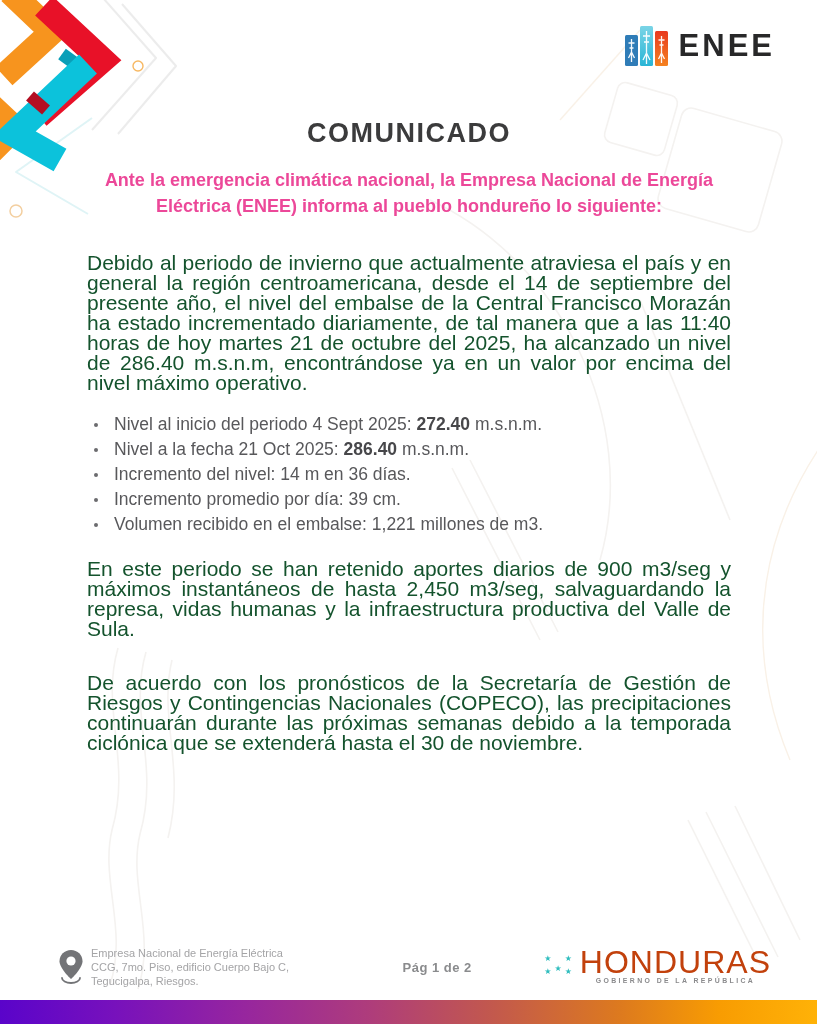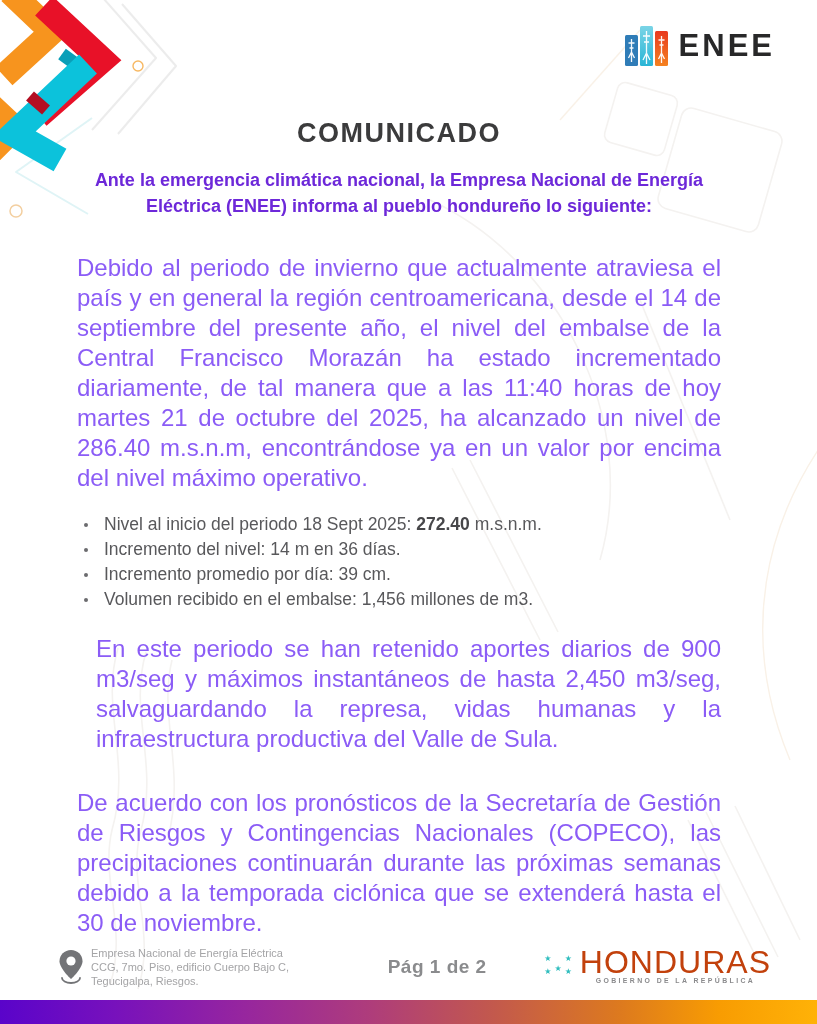--- a/index.html
+++ b/index.html
@@ -23,70 +23,70 @@
     position:absolute; top:26px; right:42px;
     display:flex; align-items:center; gap:10px;
   }
   .enee-wordmark {
     font-size:31px; font-weight:800; letter-spacing:3px;
     color:#282829;
   }
 
   
   .content {
-    position:absolute; left:77px; top:118px; width:644px;
+    position:absolute; left:87px; top:118px; width:644px;
   }
   .doc-title {
     text-align:center;
     font-size:27px; font-weight:800; letter-spacing:1.5px;
     color:#3B3B3C;
     margin-bottom:18px;
   }
   .doc-headline {
     text-align:center;
     font-size:18px; line-height:26px; font-weight:bold;
-    color:#6d28d9;
+    color:#ec4899;
     margin-bottom:34px;
   }
   .content p {
-    font-size:24px; line-height:30px;
+    font-size:21px; line-height:20px;
     text-align:justify;
-    color:#8b5cf6;
+    color:#14532d;
     margin-bottom:19px;
   }
   .bullet-list {
     list-style:none;
     margin:3px 0 22px 0;
   }
   .bullet-list li {
     position:relative;
     padding-left:27px;
     font-size:17.5px; line-height:25px;
     color:#58585B;
     text-align:left;
   }
   .bullet-list li::before {
     content:"";
     position:absolute; left:7px; top:11px;
     width:4px; height:4px; border-radius:50%;
     background:#6b6b6e;
   }
   .bullet-list li strong { font-weight:800; color:#47474a; }
-  .para-3 { margin-bottom:34px !important;margin-left:19px; }
+  .para-3 { margin-bottom:34px !important; }
 
   
   .footer {
     position:absolute; left:0; right:0; bottom:36px;
     padding:0 46px 0 58px;
     display:flex; align-items:center; justify-content:space-between;
   }
   .address-block { display:flex; align-items:center; gap:7px; width:300px; }
   .address-lines { font-size:11px; line-height:14px; color:#A4A4A6; }
   .page-indicator {
-    font-size:19px; font-weight:bold; color:#8A8B8D; letter-spacing:.5px;
+    font-size:13px; font-weight:bold; color:#8A8B8D; letter-spacing:.5px;
     transform:translateX(-14px);
   }
   .honduras-logo { display:flex; align-items:flex-start; gap:8px; }
   .honduras-stars {
     display:flex; gap:3px; margin-top:5px;
     color:#2FBDBE; font-size:8px; line-height:8px;
   }
   .star-col { display:flex; flex-direction:column; gap:5px; }
   .star-col.mid { justify-content:center; padding-top:6px; }
   .honduras-text { display:flex; flex-direction:column; align-items:center; }
@@ -175,24 +175,25 @@
 
   <div class="content">
     <h1 class="doc-title">COMUNICADO</h1>
 
     <div class="doc-headline">Ante la emergencia climática nacional, la Empresa Nacional de Energía Eléctrica (ENEE) informa al pueblo hondureño lo siguiente:</div>
 
     <p>Debido al periodo de invierno que actualmente atraviesa el país y en general la región centroamericana, desde el 14 de septiembre del presente año, el nivel del embalse de la Central Francisco Morazán ha estado incrementado diariamente, de tal manera que a las 11:40 horas de hoy martes 21 de octubre del 2025, ha alcanzado un nivel de 286.40 m.s.n.m, encontrándose ya en un valor por encima del nivel máximo operativo.</p>
 
 
     <ul class="bullet-list">
-        <li><span>Nivel al inicio del periodo 18 Sept 2025: </span><strong>272.40</strong><span> m.s.n.m.</span></li>
+        <li><span>Nivel al inicio del periodo 4 Sept 2025: </span><strong>272.40</strong><span> m.s.n.m.</span></li>
+        <li><span>Nivel a la fecha 21 Oct 2025: </span><strong>286.40</strong><span> m.s.n.m.</span></li>
         <li><span>Incremento del nivel: 14 m en 36 días.</span></li>
         <li><span>Incremento promedio por día: 39 cm.</span></li>
-        <li><span>Volumen recibido en el embalse: 1,456 millones de m3.</span></li>
+        <li><span>Volumen recibido en el embalse: 1,221 millones de m3.</span></li>
       </ul>
 
     <p class="para-3">En este periodo se han retenido aportes diarios de 900 m3/seg y máximos instantáneos de hasta 2,450 m3/seg, salvaguardando la represa, vidas humanas y la infraestructura productiva del Valle de Sula.</p>
 
     <p>De acuerdo con los pronósticos de la Secretaría de Gestión de Riesgos y Contingencias Nacionales (COPECO), las precipitaciones continuarán durante las próximas semanas debido a la temporada ciclónica que se extenderá hasta el 30 de noviembre.</p>
   </div>
 
   <div class="footer">
     <div class="address-block">
       <svg width="26" height="36" viewBox="0 0 26 36" fill="none">

